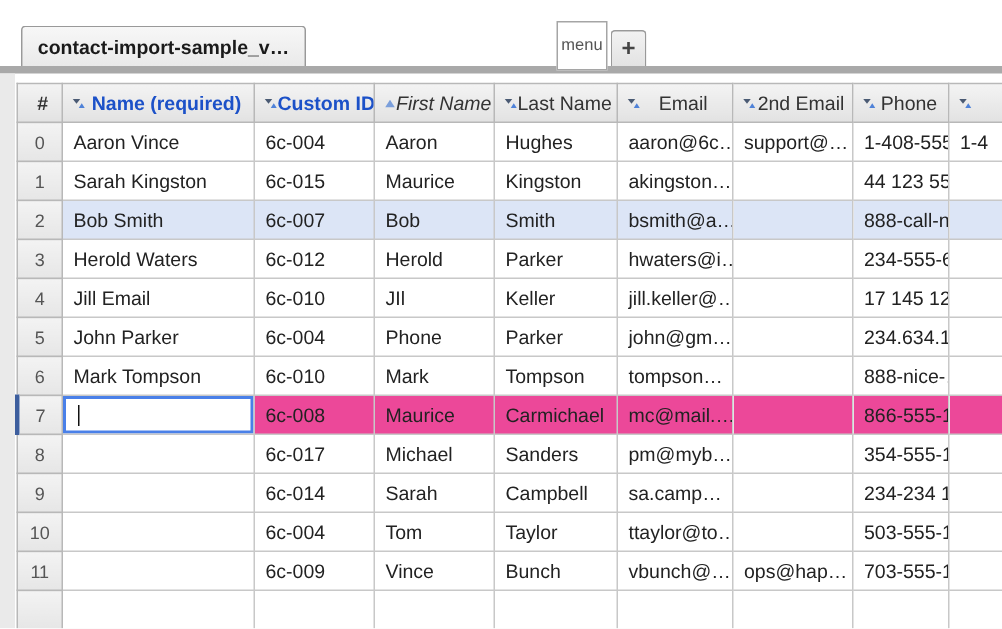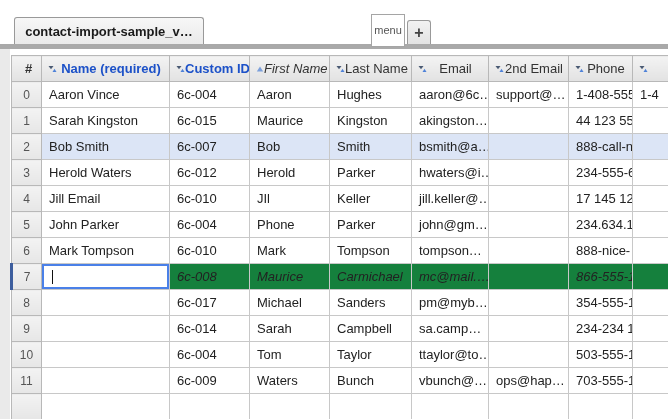--- a/index.html
+++ b/index.html
@@ -46,21 +46,21 @@
   .th-hash .hlabel{font-weight:bold;color:#333;padding:0;}
   .th-mapped .hlabel{color:#1c51c8;font-weight:bold;}
   .th-unmapped .hlabel{font-style:italic;color:#333;}
   .th-plain .hlabel{color:#333;}
   .rownum{
     background:linear-gradient(#f3f3f3,#e6e6e6);color:#555;text-align:center;
     padding:0;font-size:12px;border-color:#b8b8b8;
   }
   .rownum-active{border-left:3px solid #3d5e9e;}
   .hl-blue{background:#dce5f6;}
-  .hl-active{background:#15803d;font-style:italic;}
+  .hl-active{background:#ec4899;}
   .editing{background:#fff;box-shadow:inset 0 0 0 2px #4a80e8;}
   .caret{display:inline-block;width:1px;height:14px;background:#111;vertical-align:middle;margin-left:3px;}
 </style>
 </head>
 <body>
 
 <div class="stage">
   <div class="tab inactive">
     <span>contact-import-sample_v…</span>
   </div>
@@ -299,21 +299,21 @@
             <td>Taylor</td>
             <td>ttaylor@to…</td>
             <td></td>
             <td>503-555-1…</td>
             <td></td>
           </tr>
           <tr>
             <td class="rownum">11</td>
             <td></td>
             <td>6c-009</td>
-            <td>Waters</td>
+            <td>Vince</td>
             <td>Bunch</td>
             <td>vbunch@…</td>
             <td>ops@hap…</td>
             <td>703-555-1…</td>
             <td></td>
           </tr>
           <tr>
             <td class="rownum"></td>
             <td></td>
             <td></td>

